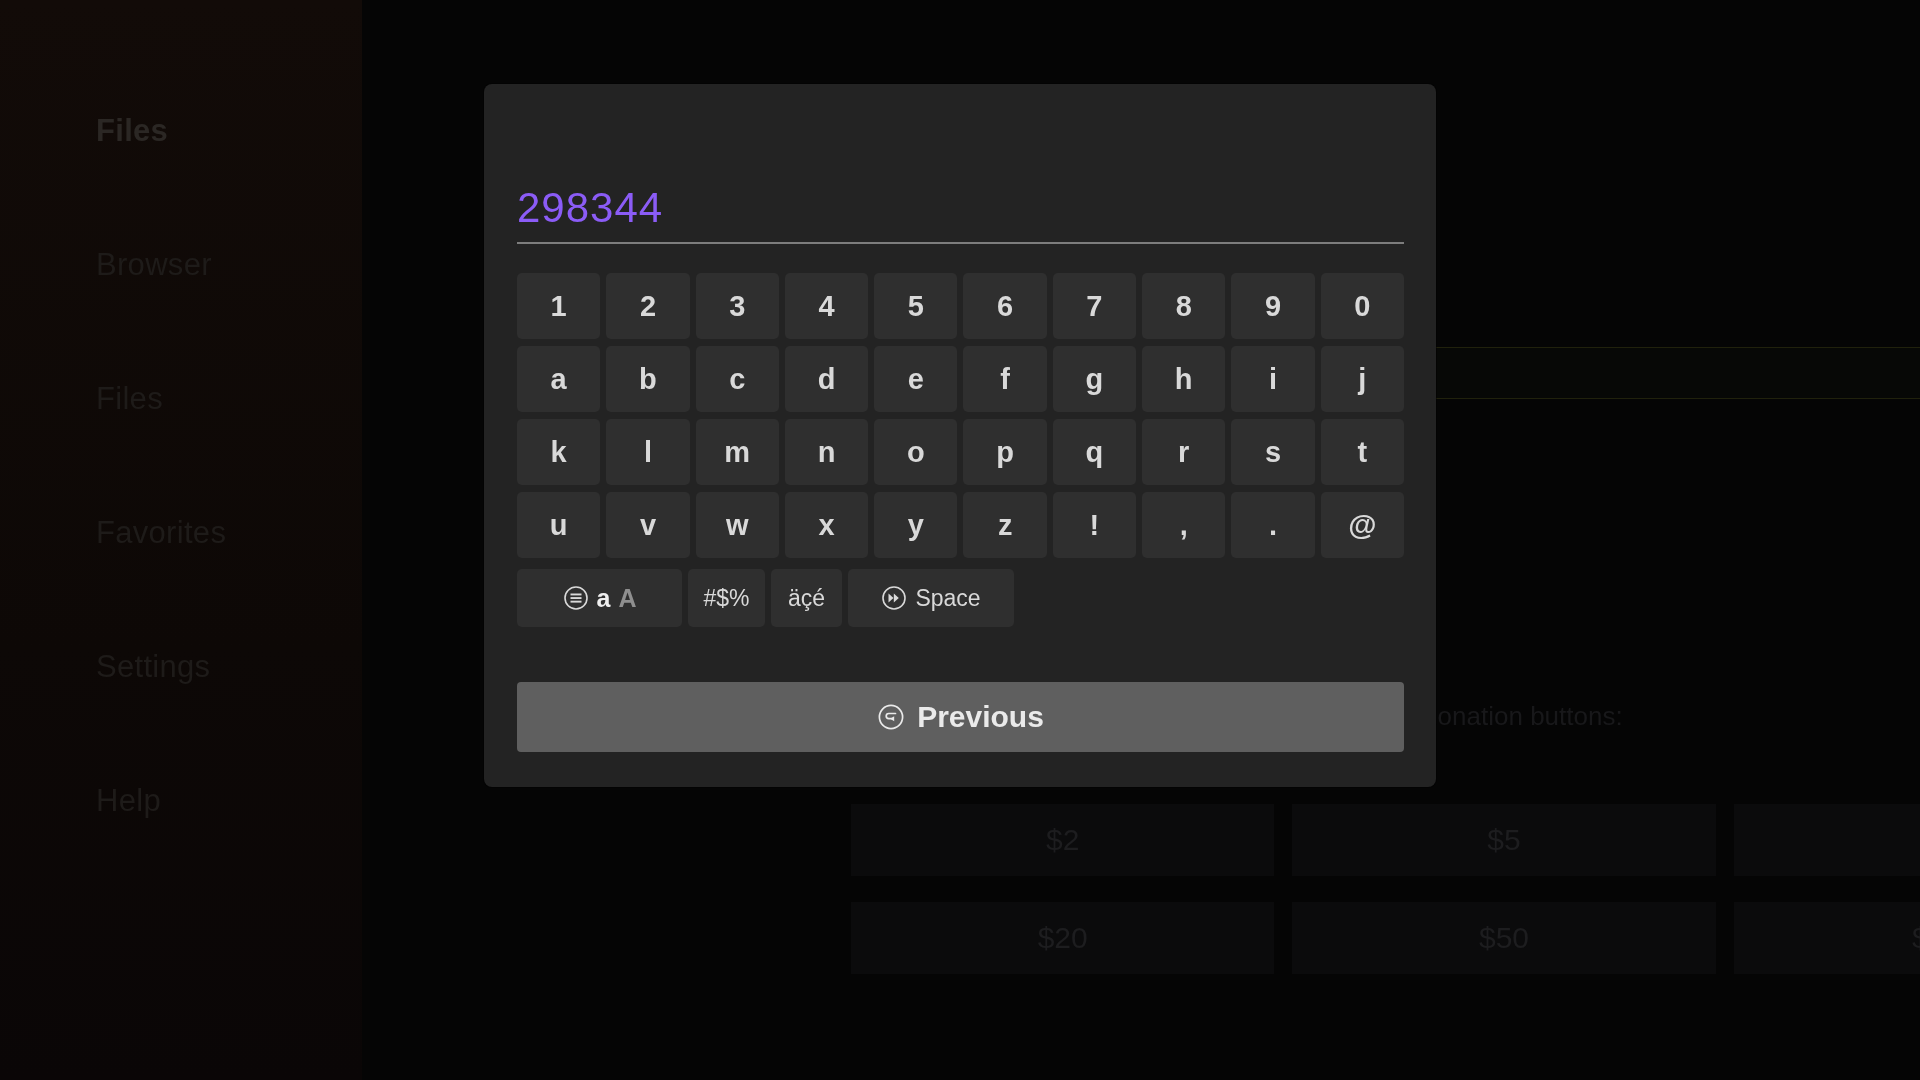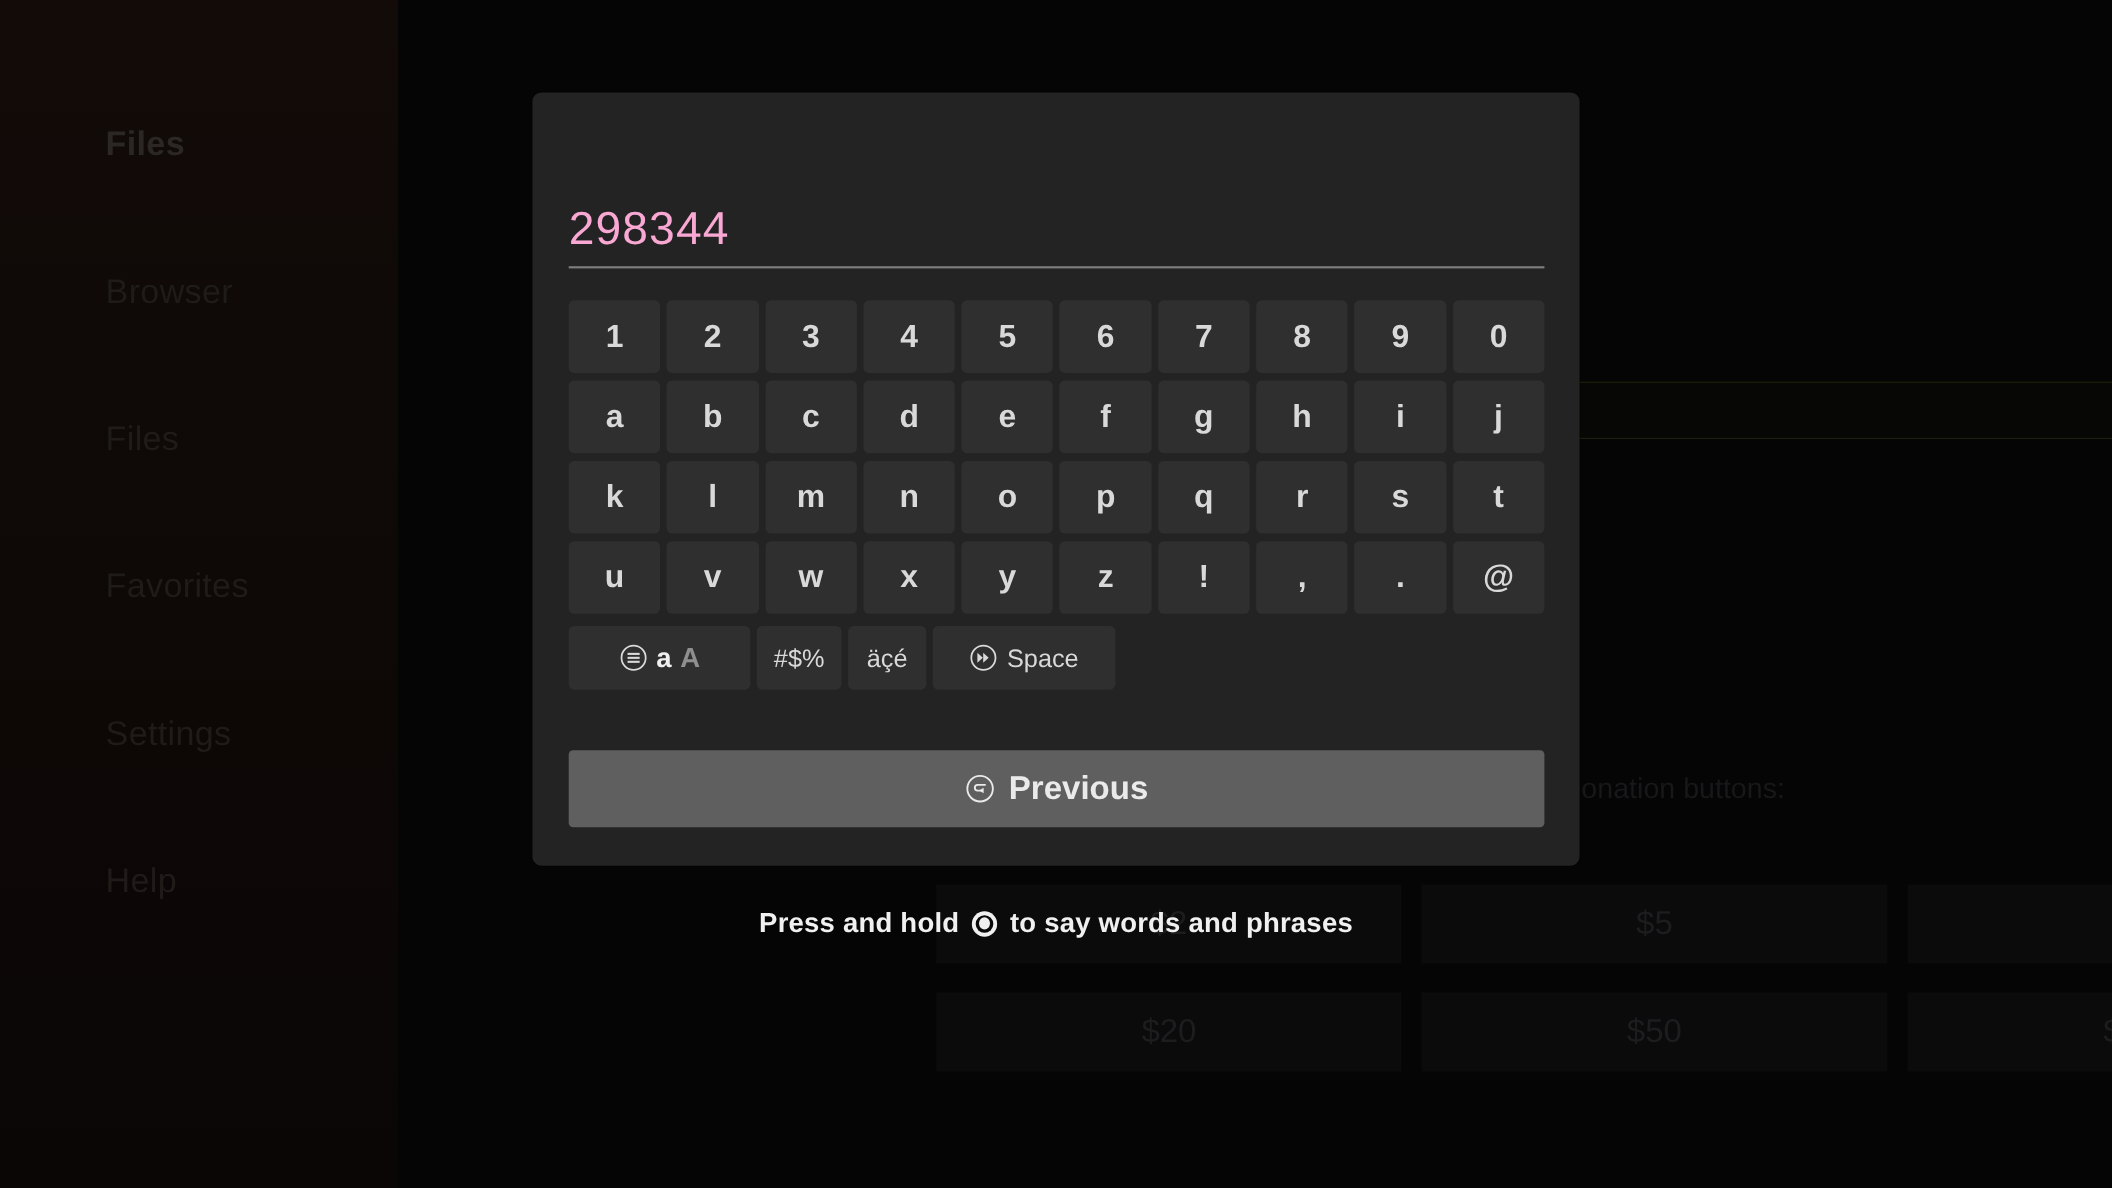--- a/index.html
+++ b/index.html
@@ -125,21 +125,21 @@
     width: 887px;
     height: 110px;
     display: flex;
     align-items: flex-end;
     border-bottom: 2px solid #7d7d7d;
     padding-bottom: 10px;
   }
 
   .kbd-input-value {
     font-size: 42px;
-    color: #f9a8d4;
+    color: #8b5cf6;
     letter-spacing: 1px;
     font-family: "Liberation Sans", sans-serif;
     line-height: 48px;
   }
 
   .kbd-rows {
     position: absolute;
     left: 33px;
     top: 189px;
     width: 887px;
@@ -397,25 +397,14 @@
             <path d="M18.5 10.5 H11.8 a2.6 2.6 0 0 0 0 5.2 H16" fill="none" stroke="#eaeaea" stroke-width="1.7" stroke-linecap="round"></path>
             <polygon points="17.2,13.2 17.2,18.2 13.2,15.7" fill="#eaeaea"></polygon>
           </svg>
         </span>
         <span>Previous</span>
       </div>
 
     </div>
   </div>
 
-  <div class="voice-hint">
-    <span>Press and hold</span>
-    <span class="icon">
-      <svg width="26" height="26" viewBox="0 0 26 26">
-        <circle cx="13" cy="13" r="11.5" fill="#f0f0f0"></circle>
-        <circle cx="13" cy="13" r="8" fill="#0a0a0a"></circle>
-        <ellipse cx="13" cy="12.4" rx="5" ry="5.6" fill="#f0f0f0"></ellipse>
-      </svg>
-    </span>
-    <span>to say words and phrases</span>
-  </div>
 
 </div>
 
 </body></html>

